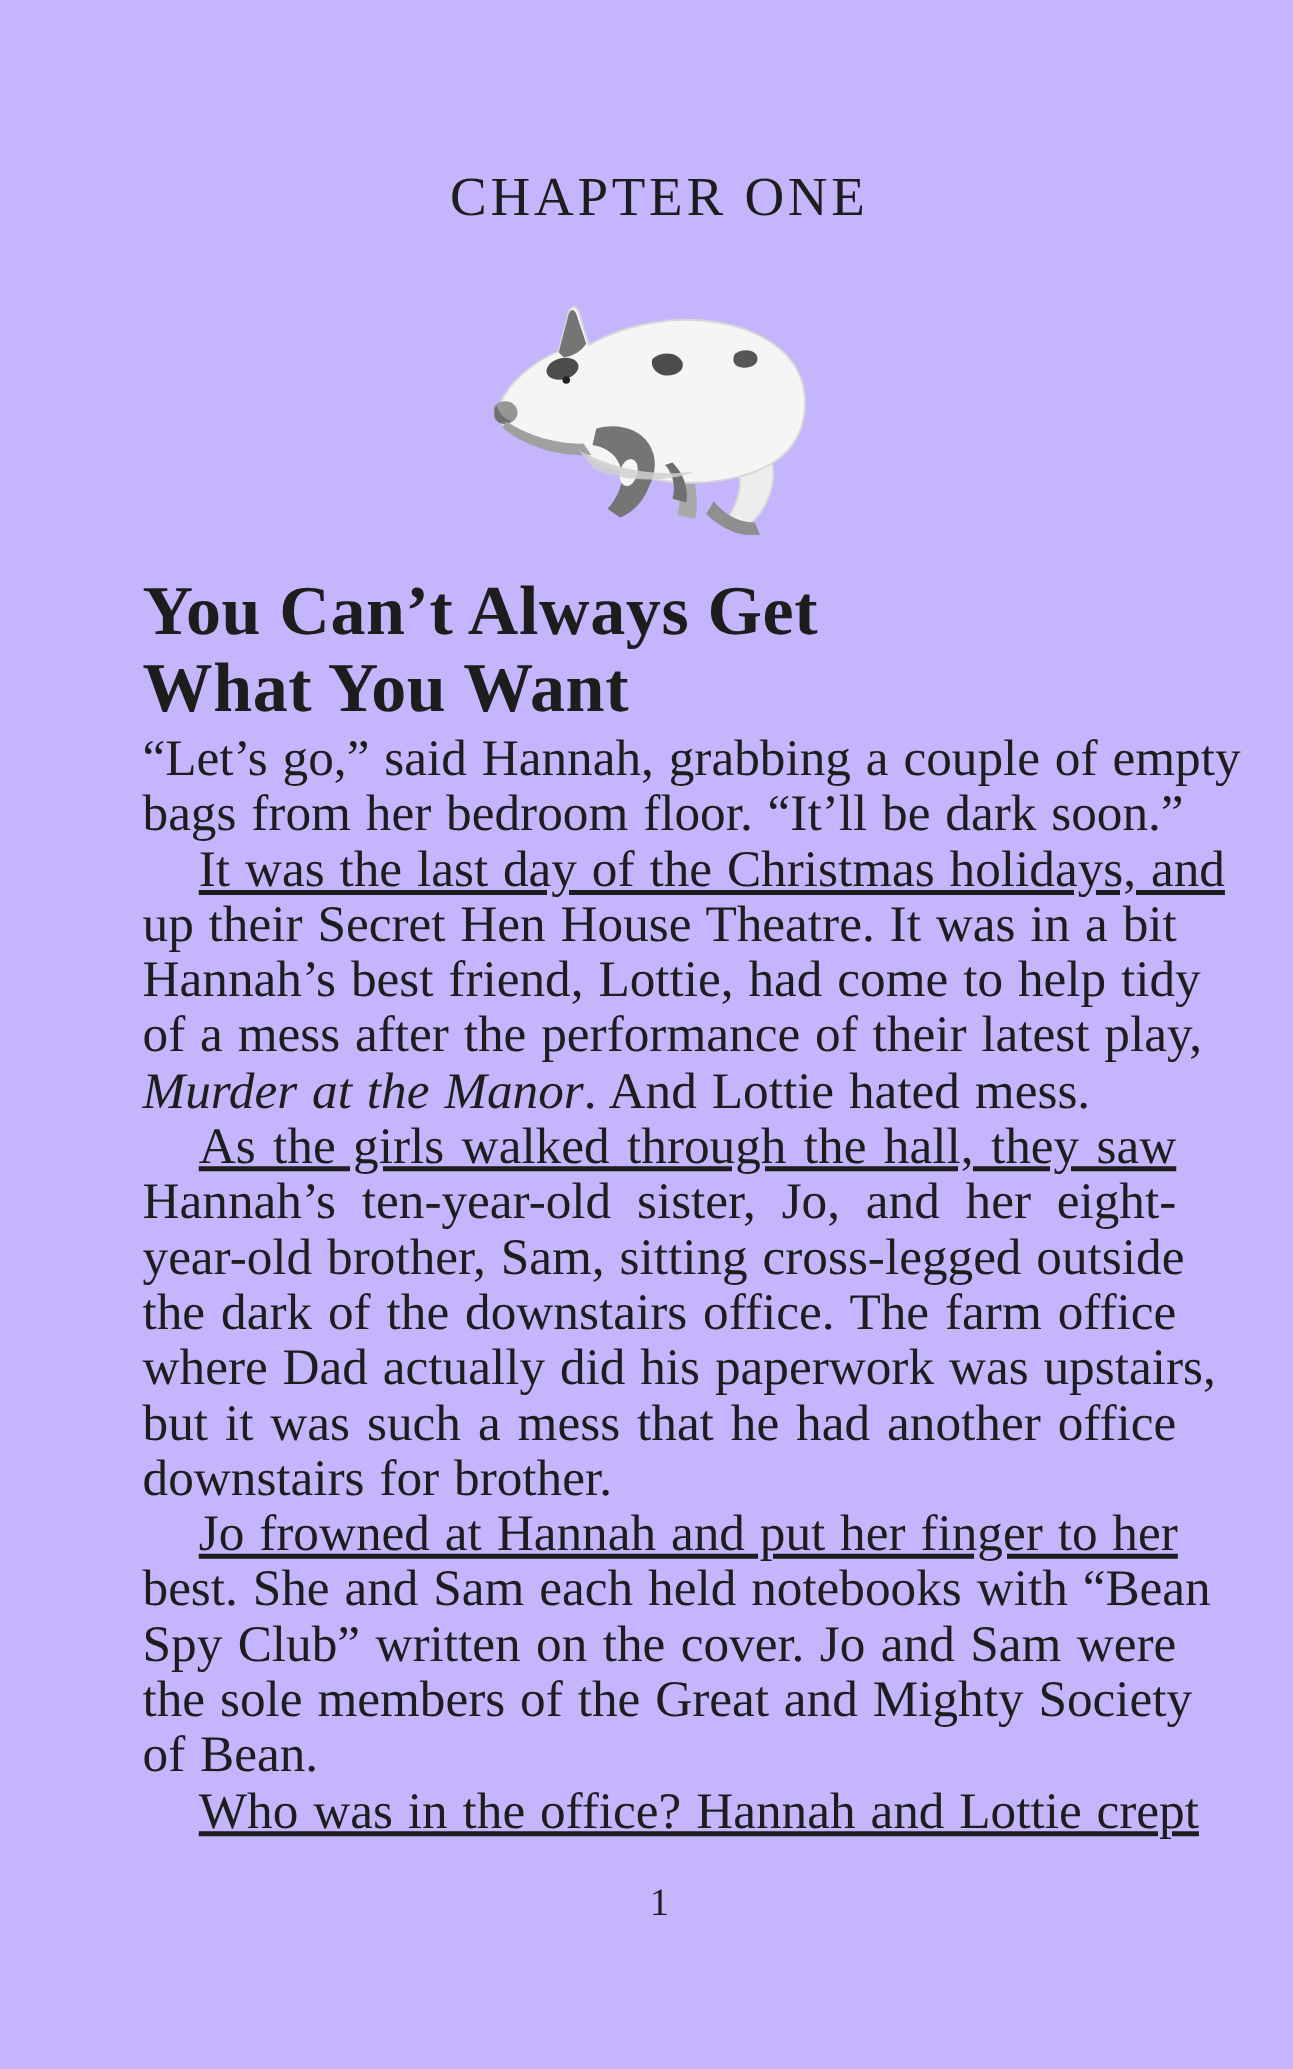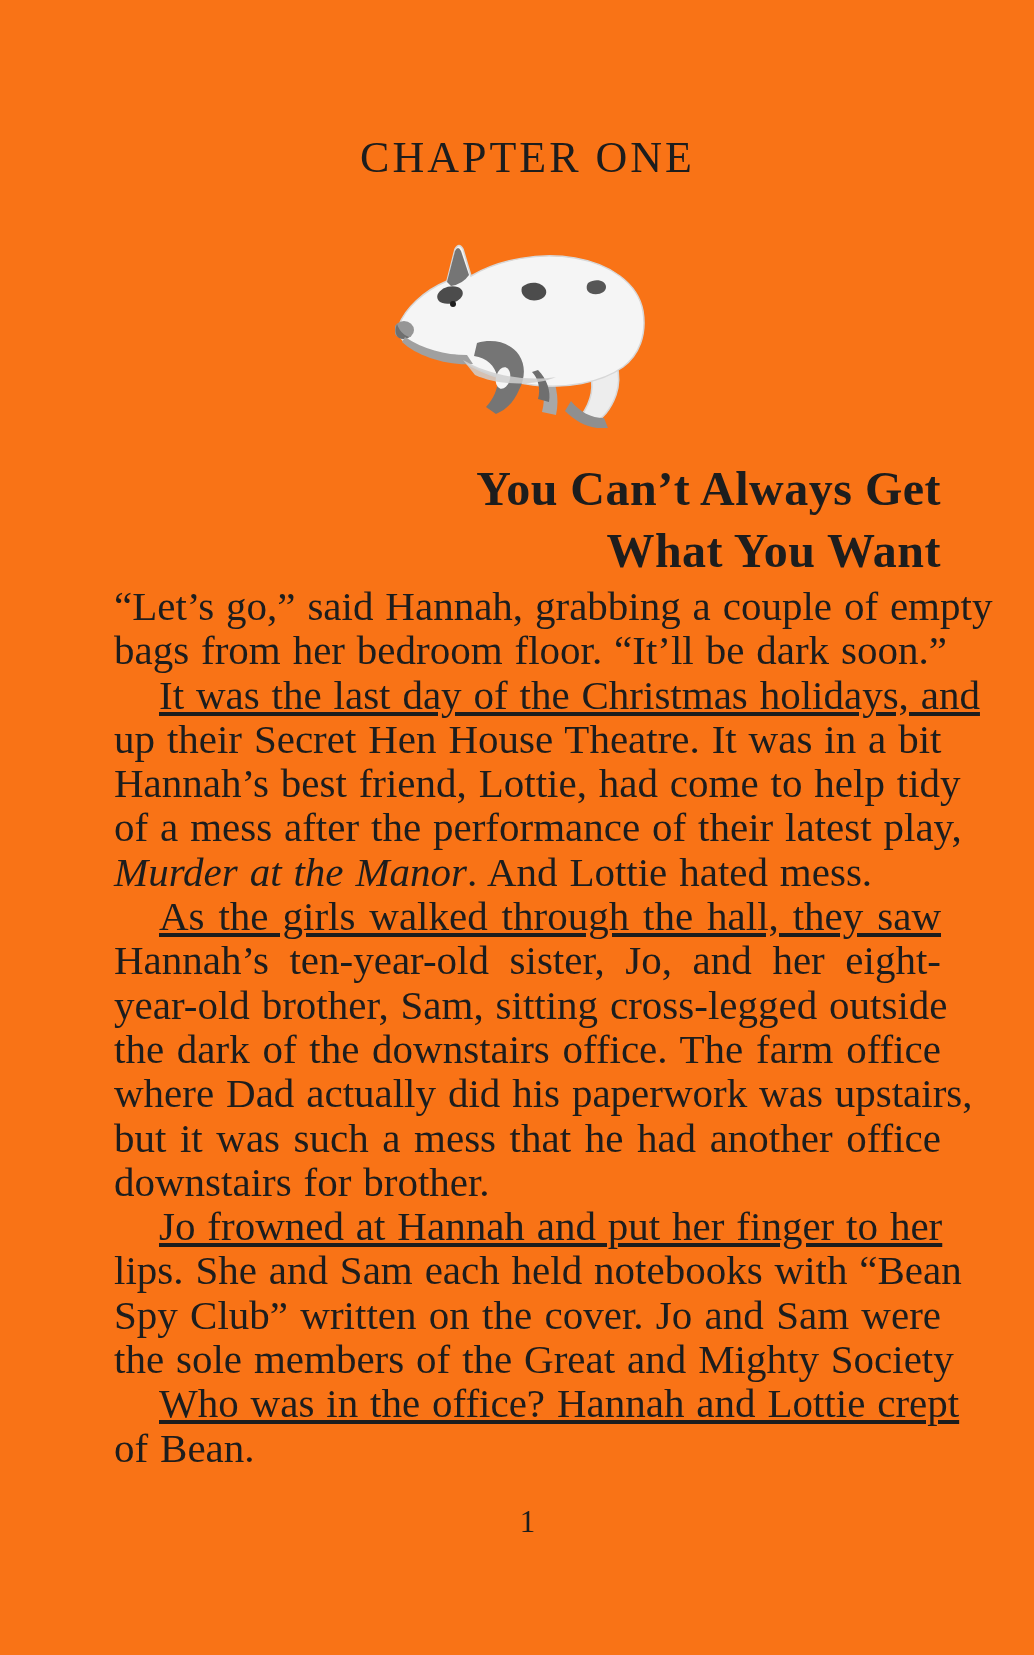--- a/index.html
+++ b/index.html
@@ -1,20 +1,20 @@
 <!DOCTYPE html>
 <html><head>
 <meta charset="utf-8">
 <style>
   html,body { margin:0; padding:0; background:#e9e9e9; }
   .page {
     position:relative;
     width:1034px; height:1655px;
     margin:0 auto;
-    background:#f97316;
+    background:#c4b5fd;
     font-family:"Liberation Serif", serif;
     color:#1d1d1d;
     overflow:hidden;
     box-sizing:border-box;
   }
   .content {
     margin-left:114px;
     width:827px;
   }
   .chapter-label {
@@ -26,23 +26,23 @@
     font-weight:400;
   }
   .pig-wrap {
     margin-top:63px;
     height:185px;
     text-align:center;
   }
   .pig-wrap svg { display:inline-block; }
   .chapter-title {
     margin-top:30px;
-    text-align:right;
+    text-align:left;
     font-weight:bold;
-    font-size:48px;
+    font-size:56px;
     line-height:62px;
     white-space:pre-line;
     letter-spacing:0.5px;
   }
   .body-text {
     margin-top:2px;
     font-size:41px;
     line-height:44.3px;
     word-spacing:0.04em;
   }
@@ -119,23 +119,23 @@
         <div class="line"><span>of a mess after the performance of their latest play,</span></div>
         <div class="line nj"><em>Murder at the Manor</em><span>. And Lottie hated mess.</span></div>
         <div class="line ind"><span>As the girls walked through the hall, they saw</span></div>
         <div class="line"><span>Hannah’s ten-year-old sister, Jo, and her eight-</span></div>
         <div class="line"><span>year-old brother, Sam, sitting cross-legged outside</span></div>
         <div class="line"><span>the dark of the downstairs office. The farm office</span></div>
         <div class="line"><span>where Dad actually did his paperwork was upstairs,</span></div>
         <div class="line"><span>but it was such a mess that he had another office</span></div>
         <div class="line nj"><span>downstairs for brother.</span></div>
         <div class="line ind"><span>Jo frowned at Hannah and put her finger to her</span></div>
-        <div class="line"><span>lips. She and Sam each held notebooks with “Bean</span></div>
+        <div class="line"><span>best. She and Sam each held notebooks with “Bean</span></div>
         <div class="line"><span>Spy Club” written on the cover. Jo and Sam were</span></div>
         <div class="line"><span>the sole members of the Great and Mighty Society</span></div>
+        <div class="line nj"><span>of Bean.</span></div>
         <div class="line ind"><span>Who was in the office? Hannah and Lottie crept</span></div>
-        <div class="line nj"><span>of Bean.</span></div>
       </div>
 
     <div class="page-number">1</div>
 
   </div>
 </div>
 
 </body></html>

